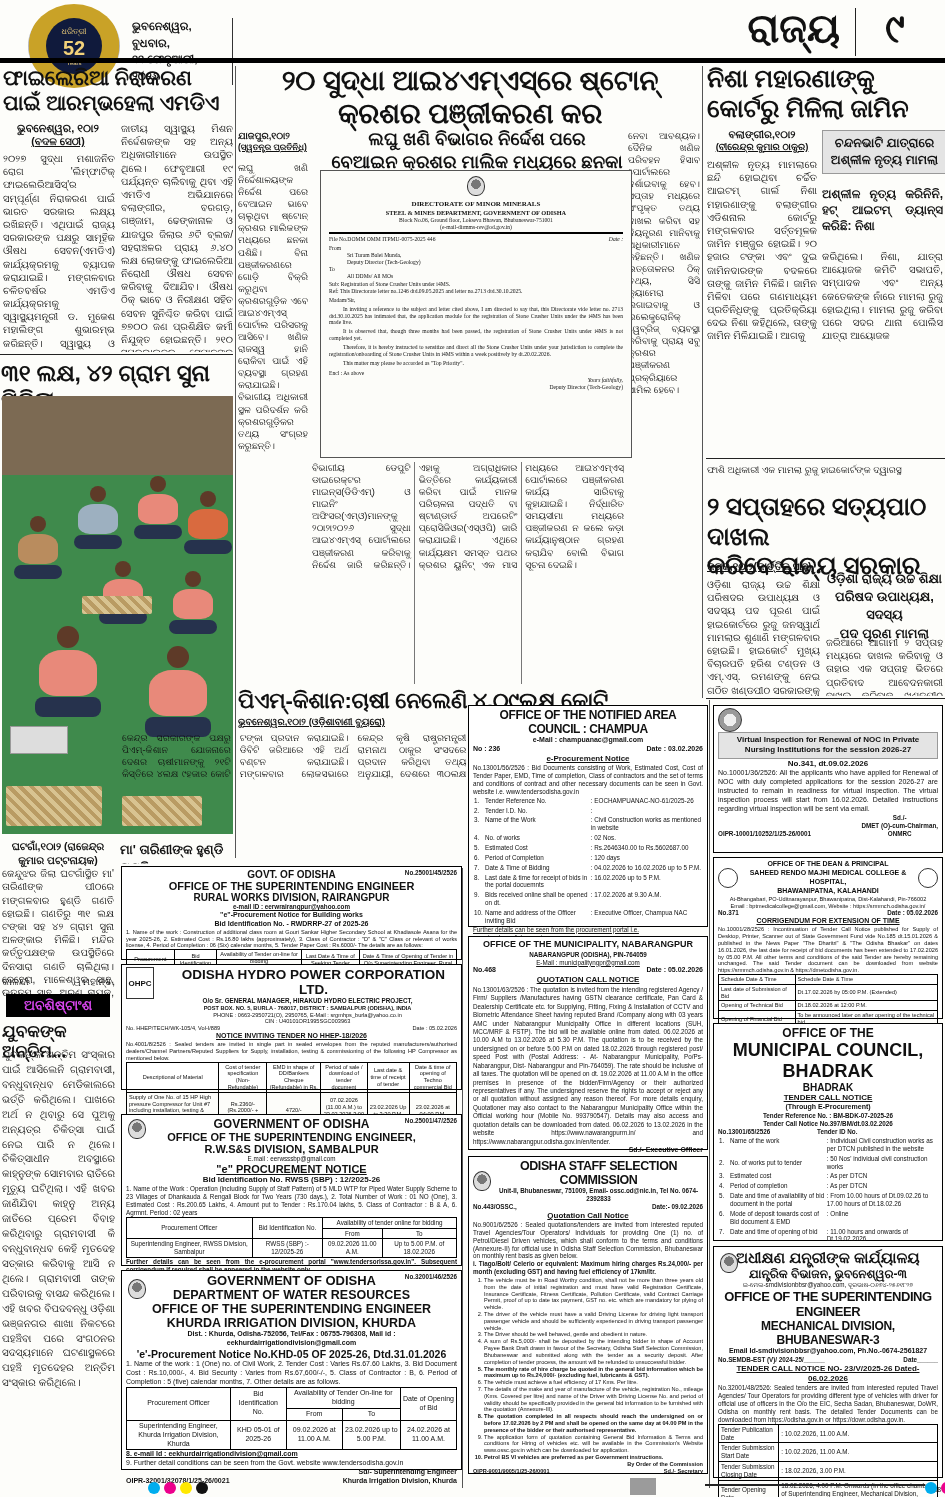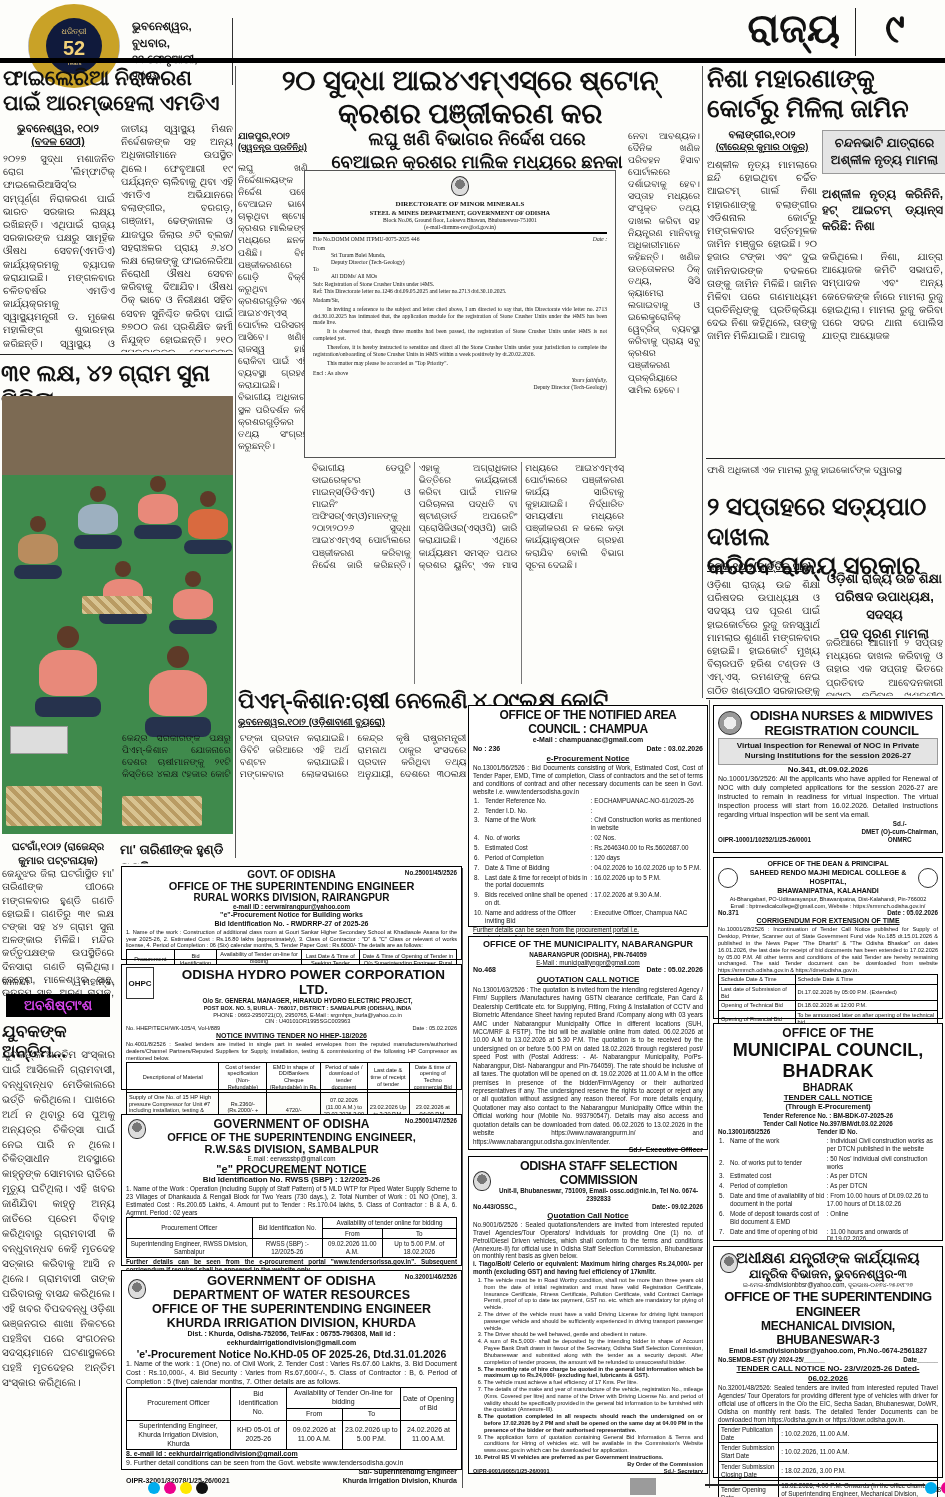--- a/index.html
+++ b/index.html
@@ -139,21 +139,21 @@
     <div>ଲଘୁ ଖଣି ବିଭାଗର ନିର୍ଦ୍ଦେଶ ପରେ</div>
     <div>ବେଆଇନ କ୍ରଶର ମାଲିକ ମଧ୍ୟରେ ଛନକା</div>
   </div>
   <div class="abs" style="left:238px;top:130px;width:70px;">
     <div class="b" style="font-size:9.5px;">ଯାଜପୁର,୧୦ା୨</div>
     <div class="b u" style="font-size:8.5px;">(ସ୍ୱତନ୍ତ୍ର ପ୍ରତିନିଧି)</div>
   </div>
   <div class="abs small-txt j" style="left:238px;top:162px;width:70px;height:524px;overflow:hidden;">ଲଘୁ ଖଣି ନିର୍ଦ୍ଦେଶାଳୟଙ୍କ ନିର୍ଦ୍ଦେଶ ପରେ ବେଆଇନ ଭାବେ ଚାଲୁଥିବା ଷ୍ଟୋନ୍ କ୍ରଶର ମାଲିକଙ୍କ ମଧ୍ୟରେ ଛନକା ପଶିଛି। ବିନା ପଞ୍ଜୀକରଣରେ ଗୋଡ଼ି ବିକ୍ରି କରୁଥିବା କ୍ରଶରଗୁଡ଼ିକ ଏବେ ଆଇ୪ଏମ୍ଏସ୍ ପୋର୍ଟାଲ ପରିସରକୁ ଆସିବେ। ଖଣିଜ ରାଜସ୍ୱ ହାନି ରୋକିବା ପାଇଁ ଏହି ବ୍ୟବସ୍ଥା ଗ୍ରହଣ କରାଯାଇଛି। ବିଭାଗୀୟ ଅଧିକାରୀ ସ୍ଥଳ ପରିଦର୍ଶନ କରି କ୍ରଶରଗୁଡ଼ିକର ତଥ୍ୟ ସଂଗ୍ରହ କରୁଛନ୍ତି।</div>
   <div class="abs small-txt j" style="left:628px;top:130px;width:72px;height:556px;overflow:hidden;">ନେବା ଆବଶ୍ୟକ। ଦୈନିକ ଖଣିଜ ପରିବହନ ହିସାବ ପୋର୍ଟାଲରେ ଦର୍ଶାଇବାକୁ ହେବ। ସପ୍ତାହ ମଧ୍ୟରେ ସଂପୃକ୍ତ ତଥ୍ୟ ଦାଖଲ କରିବା ସହ ନିୟନ୍ତ୍ରଣ ମାନିବାକୁ ଅଧିକାରୀମାନେ କହିଛନ୍ତି। ଖଣିଜ ଉତ୍ତୋଳନର ଠିକ୍ ତଥ୍ୟ, ସିସି କ୍ୟାମେରା ଲଗାଇବାକୁ ଓ ଇଲେକ୍ଟ୍ରୋନିକ୍ ୱେବ୍ରିଜ୍ ବ୍ୟବସ୍ଥା କରିବାକୁ ପ୍ରାୟ ସବୁ କ୍ରଶର ପଞ୍ଜୀକରଣ ପ୍ରକ୍ରିୟାରେ ସାମିଲ ହେବେ।</div>
 
-  <div class="abs doc" style="left:304px;top:170px;width:312px;height:288px;border:1px solid #555;background:#fcfcf9;padding:5px 8px;box-sizing:border-box;">
+  <div class="abs doc" style="left:320px;top:170px;width:312px;height:288px;border:1px solid #555;background:#fcfcf9;padding:5px 8px;box-sizing:border-box;">
     <div class="c"><span class="emblem" style="display:inline-block;"></span></div>
     <div class="c b f7">DIRECTORATE OF MINOR MINERALS</div>
     <div class="c b f6">STEEL &amp; MINES DEPARTMENT, GOVERNMENT OF ODISHA</div>
     <div class="c f5">Block No.06, Ground floor, Lokseva Bhawan, Bhubaneswar-751001</div>
     <div class="c f5">(e-mail-dirmms-rev@od.gov.in)</div>
     <div style="border-top:2px solid #000;margin:2px 0;"></div>
     <div style="display:flex;justify-content:space-between;" class="f5">
       <span>File No.DOMM OMM ITPMU-0075-2025  446</span>
       <span class="i">Date :</span>
     </div>
@@ -487,24 +487,20 @@
     </ol>
     <div style="display:flex;justify-content:space-between;align-items:flex-end;" class="f5 b">
       <span>OIPR-9001/9005/1/25-26/0001</span>
       <span style="text-align:right;"><span>By Order of the Commission</span><br><span>Sd./- Secretary</span></span>
     </div>
   </div>
 
   <div class="box" style="left:713px;top:705px;width:230px;height:148px;padding:2px 4px;">
     <div style="display:flex;gap:3px;align-items:center;">
       <span style="width:22px;height:22px;border:1.5px solid #333;border-radius:50%;display:inline-block;background:radial-gradient(circle,#eee 0 40%,#999 41% 100%);"></span>
-      <div style="flex:1;">
-        <div class="c b" style="font-size:13px;letter-spacing:-.3px;">ODISHA NURSES &amp; MIDWIVES</div>
-        <div class="c b" style="font-size:13px;letter-spacing:-.3px;">REGISTRATION COUNCIL</div>
-      </div>
     </div>
     <div class="gray-box c b f8" style="padding:2px;">
       <div>Virtual Inspection for Renewal of NOC in Private</div>
       <div>Nursing Institutions for the session 2026-27</div>
     </div>
     <div class="c b f8">No.341, dt.09.02.2026</div>
     <div class="f7 j">No.10001/36/2526: All the applicants who have applied for Renewal of NOC with duly completed applications for the session 2026-27 are instructed to remain in readiness for virtual inspection. The virtual inspection process will start from 16.02.2026. Detailed instructions regarding virtual inspection will be sent via email.</div>
     <div style="display:flex;justify-content:space-between;align-items:flex-end;" class="f6 b">
       <span>OIPR-10001/10252/1/25-26/0001</span>
       <span class="c" style="text-align:center;"><span>Sd./-</span><br><span>DMET (O)-cum-Chairman,</span><br><span>ONMRC</span></span>

